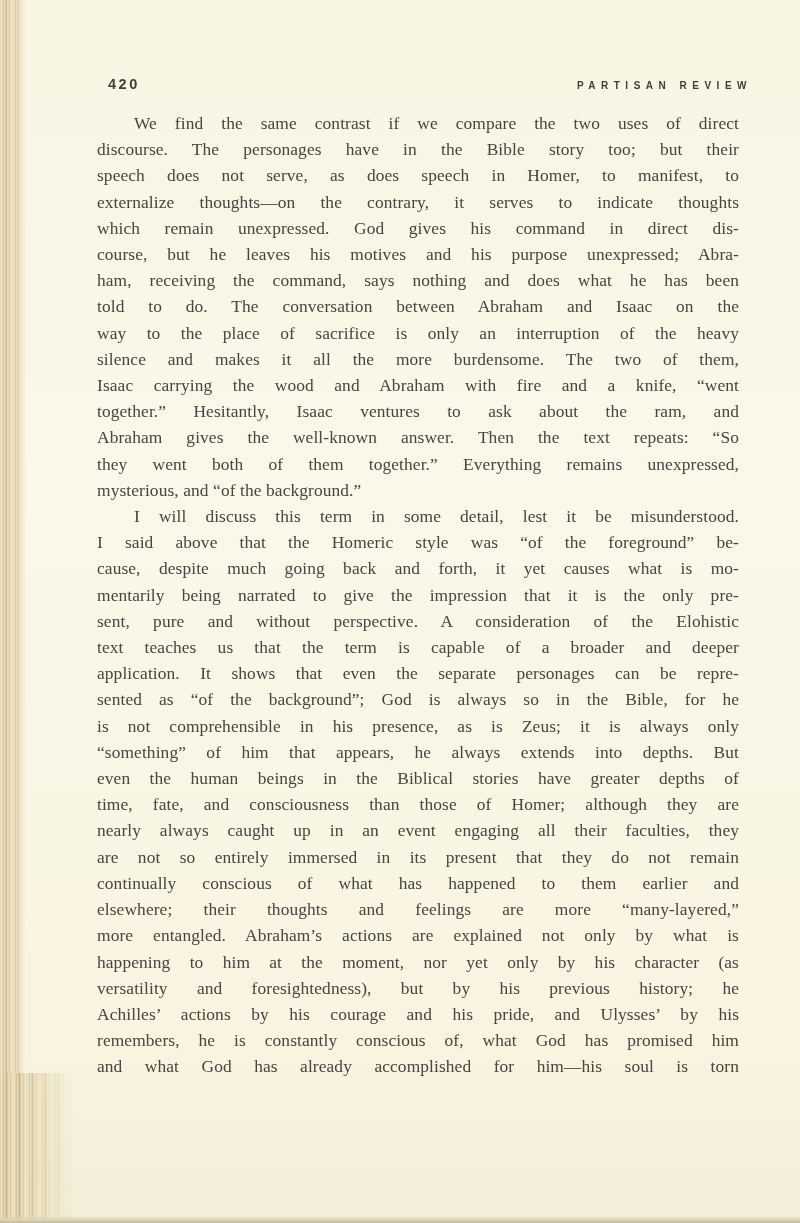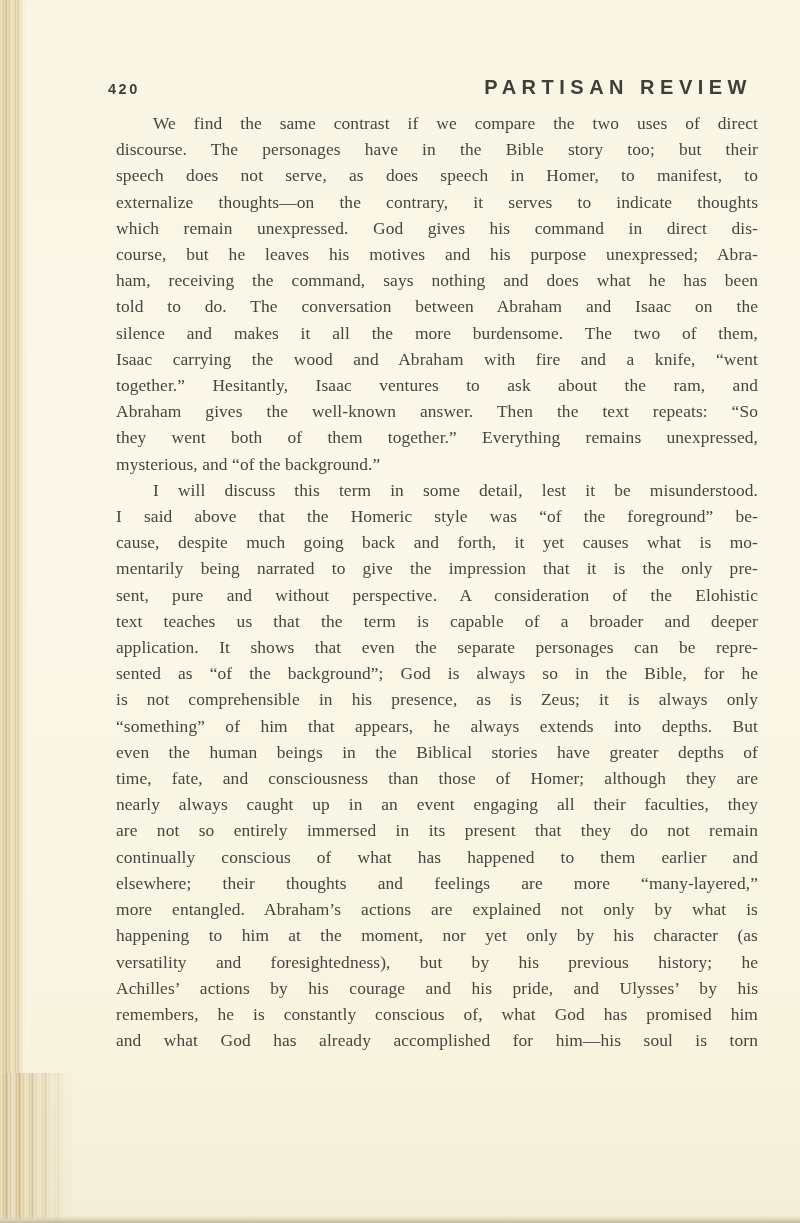--- a/index.html
+++ b/index.html
@@ -33,23 +33,23 @@
     position:absolute;left:0;right:0;bottom:0;height:7px;
     background:linear-gradient(180deg, rgba(216,207,180,0) 0%, #ddd4b7 55%, #c3ba9d 100%);
   }
   .running-head{
     position:absolute;left:108px;top:76px;width:644px;
     display:flex;justify-content:space-between;align-items:baseline;
     font-family:"Liberation Sans","DejaVu Sans",sans-serif;
     color:#3f3e39;
   }
   .page-number{font-size:14.5px;font-weight:600;letter-spacing:2.5px;}
-  .journal-title{font-size:20px;font-weight:600;letter-spacing:5.5px;}
+  .journal-title{font-size:10px;font-weight:600;letter-spacing:5.5px;}
   .page-body{
-    position:absolute;left:116px;top:110px;width:642px;
+    position:absolute;left:97px;top:110px;width:642px;
     color:#46453f;
     font-size:17.4px;line-height:26.2px;
     letter-spacing:0.1px;
   }
   .para{margin:0;}
   .para + .para{}
   .line{
     text-align:justify;
     text-align-last:justify;
   }
@@ -74,20 +74,21 @@
 
   <div class="para">
         <div class="line indent">We find the same contrast if we compare the two uses of direct</div>
         <div class="line">discourse. The personages have in the Bible story too; but their</div>
         <div class="line">speech does not serve, as does speech in Homer, to manifest, to</div>
         <div class="line">externalize thoughts—on the contrary, it serves to indicate thoughts</div>
         <div class="line">which remain unexpressed. God gives his command in direct dis-</div>
         <div class="line">course, but he leaves his motives and his purpose unexpressed; Abra-</div>
         <div class="line">ham, receiving the command, says nothing and does what he has been</div>
         <div class="line">told to do. The conversation between Abraham and Isaac on the</div>
+        <div class="line">way to the place of sacrifice is only an interruption of the heavy</div>
         <div class="line">silence and makes it all the more burdensome. The two of them,</div>
         <div class="line">Isaac carrying the wood and Abraham with fire and a knife, “went</div>
         <div class="line">together.” Hesitantly, Isaac ventures to ask about the ram, and</div>
         <div class="line">Abraham gives the well-known answer. Then the text repeats: “So</div>
         <div class="line">they went both of them together.” Everything remains unexpressed,</div>
         <div class="line left-last">mysterious, and “of the background.”</div>
       </div>
       <div class="para">
         <div class="line indent">I will discuss this term in some detail, lest it be misunderstood.</div>
         <div class="line">I said above that the Homeric style was “of the foreground” be-</div>

